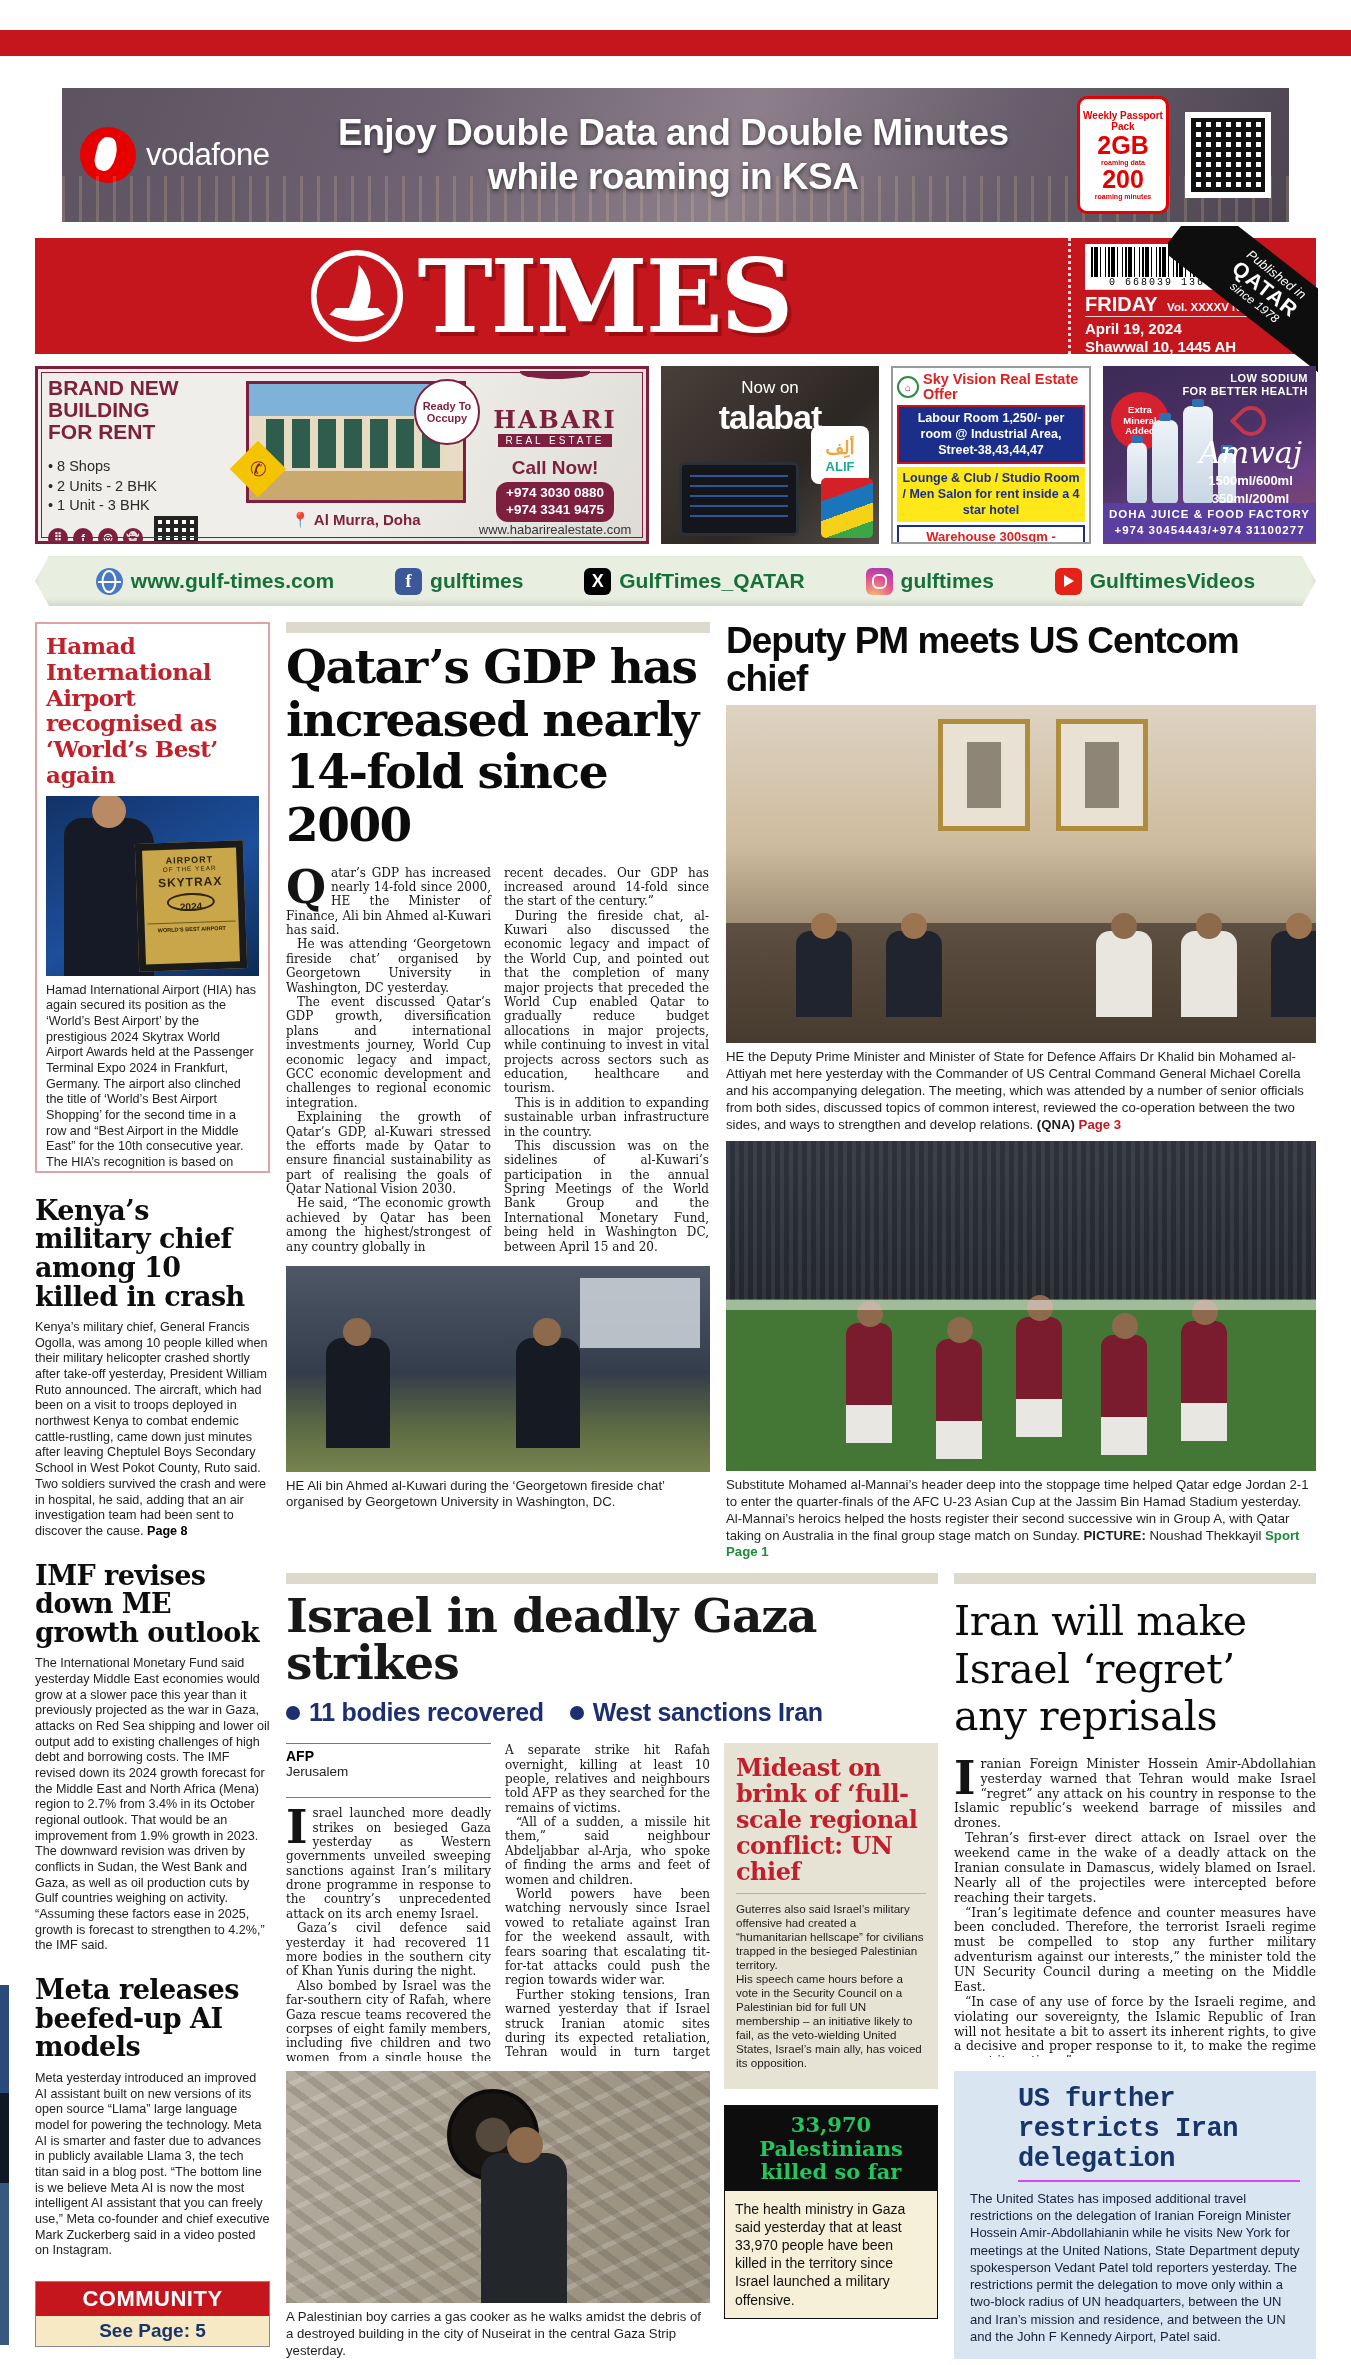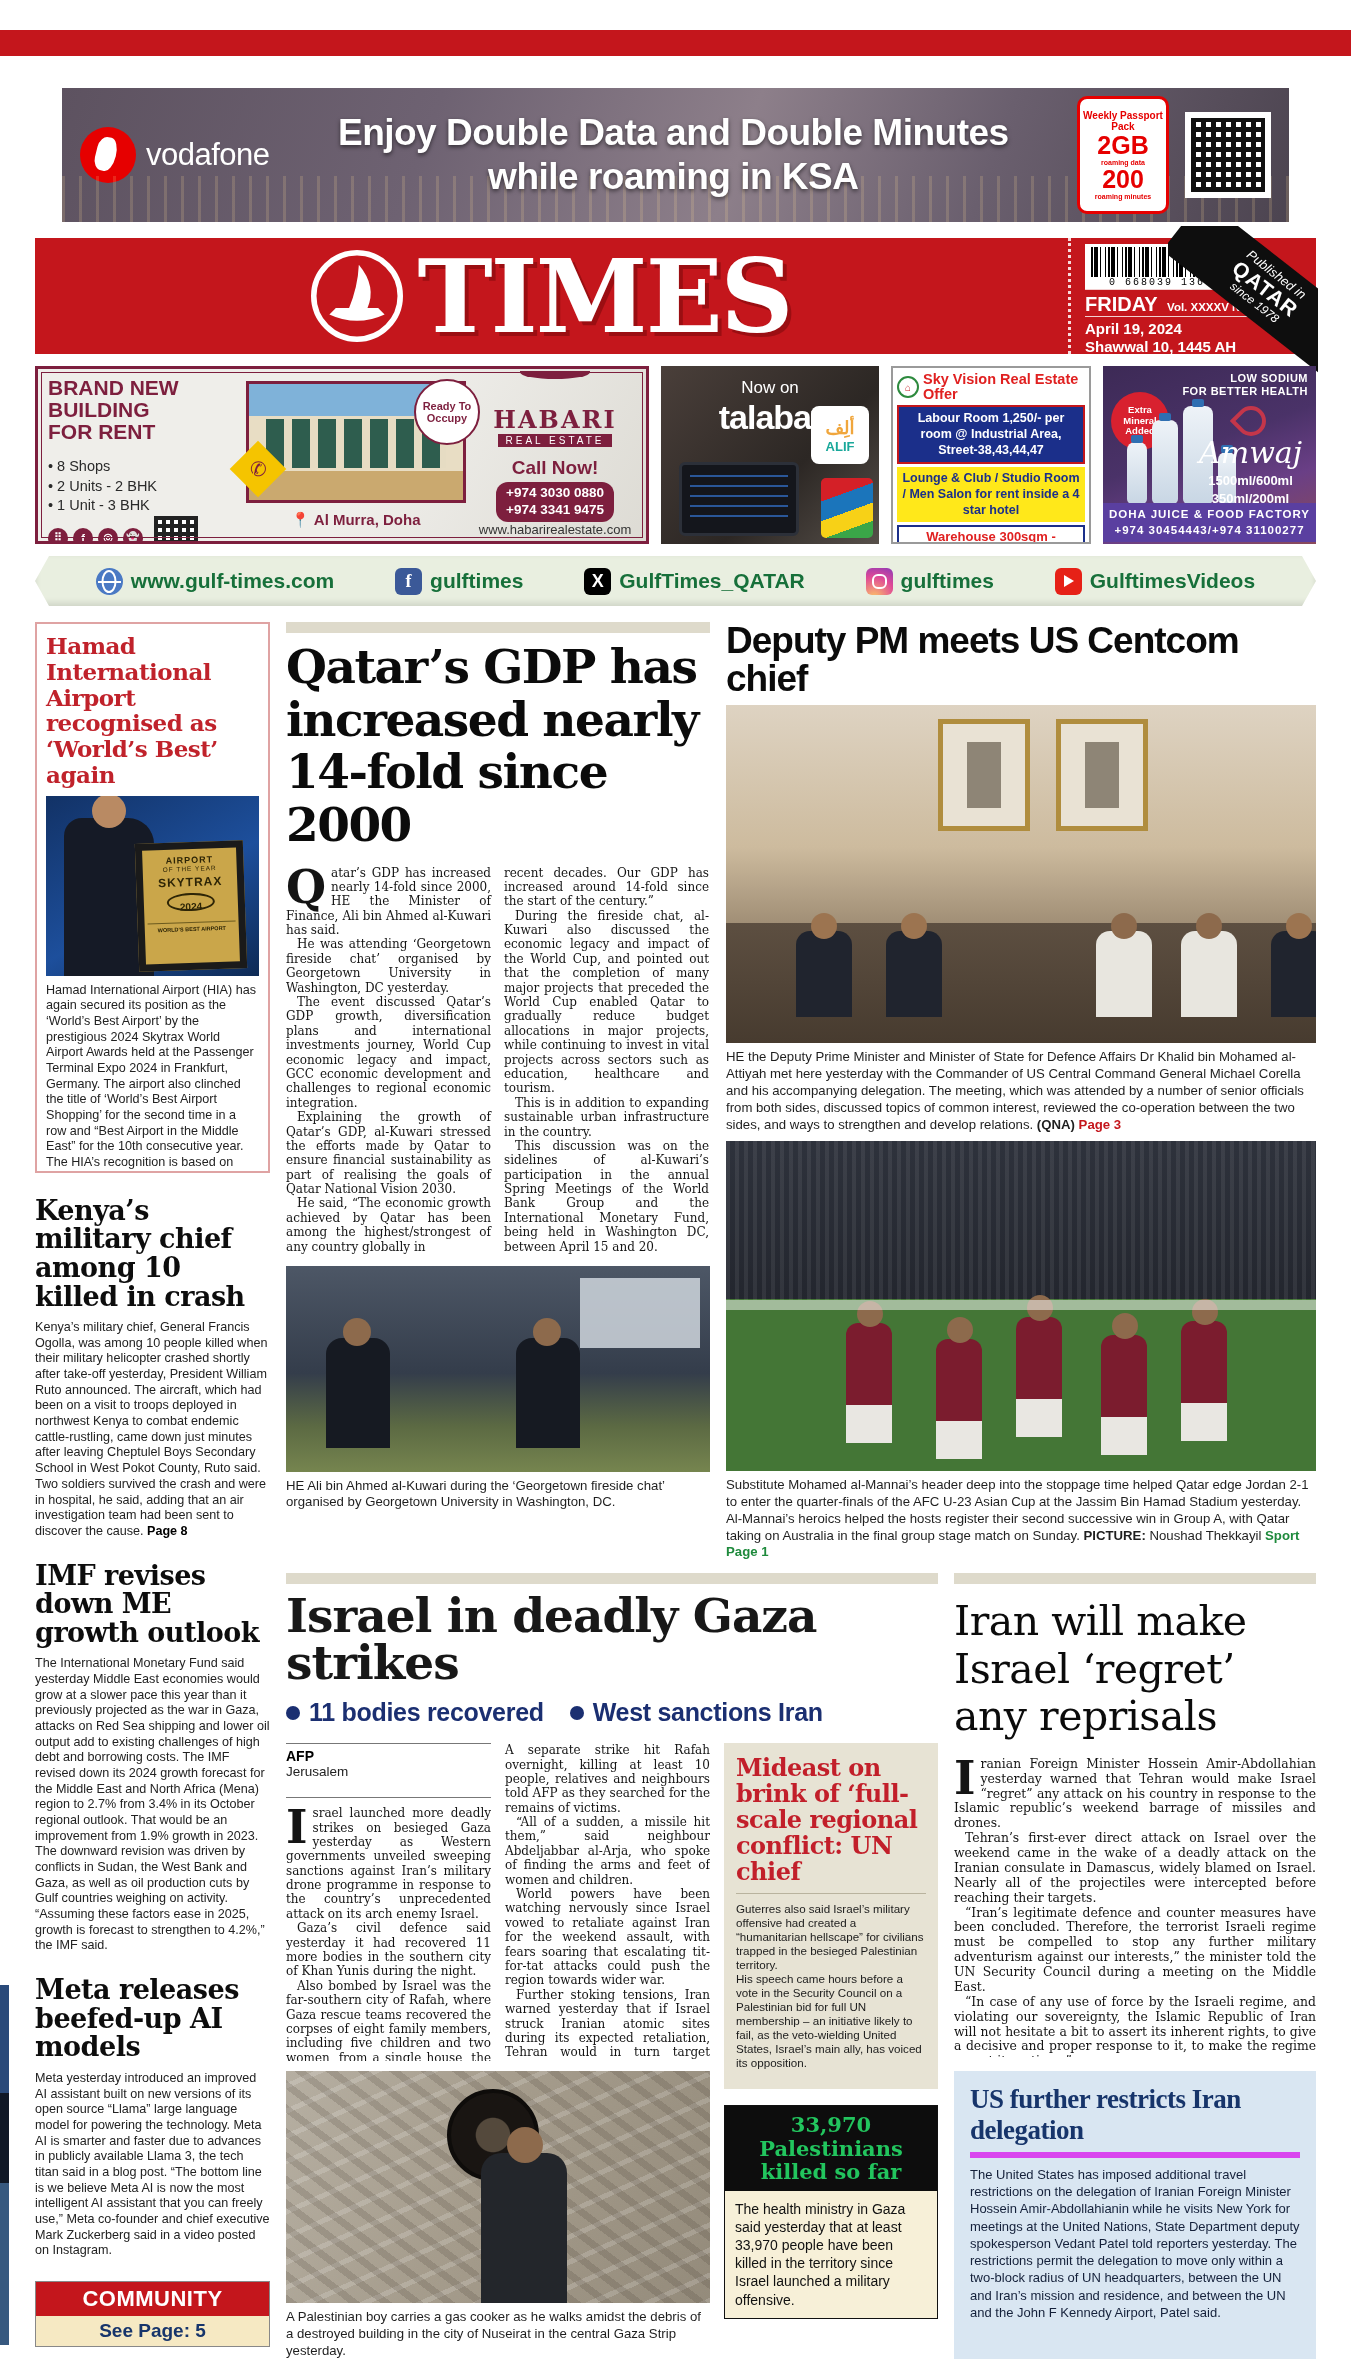--- a/index.html
+++ b/index.html
@@ -93,21 +93,21 @@
   .hab-phone-ico span { transform:rotate(-45deg); color:#7d1f3e; font-size:20px; }
 
   .ad-talabat { width:218px; background:linear-gradient(135deg,#4a3f3a,#2c2724 60%,#57504a);
     display:flex; flex-direction:column; align-items:center; padding-top:12px; }
   .tb-now { color:#fff; font-size:17px; }
   .tb-brand { color:#fff; font-size:34px; font-weight:800; letter-spacing:-1px; }
   .tb-tablet { position:absolute; left:18px; bottom:8px; width:120px; height:74px; background:#14161c;
     border-radius:6px; border:3px solid #2c3039; overflow:hidden; }
   .tb-tablet::before{content:"";position:absolute;inset:8px;
     background:repeating-linear-gradient(0deg,transparent 0 8px, rgba(60,140,255,.55) 8px 10px);}
-  .tb-alif { position:absolute; right:10px; top:40px; width:58px; height:58px; background:#fff; border-radius:8px;
+  .tb-alif { position:absolute; right:10px; top:60px; width:58px; height:58px; background:#fff; border-radius:8px;
     display:flex; flex-direction:column; align-items:center; justify-content:center; color:#19a89a; font-weight:800; font-size:13px;}
   .tb-alif .ar { font-size:18px; color:#f0a63c; }
   .tb-uno { position:absolute; right:6px; bottom:6px; width:52px; height:60px;
     background:linear-gradient(160deg,#d42027 30%,#1b75bb 30% 55%,#f7d117 55% 78%,#3aa648 78%); border-radius:5px; }
 
   .ad-sky { width:200px; background:#fff; border:2px solid #9a9a9a; display:flex; flex-direction:column; gap:3px; padding:4px; }
   .sky-title { display:flex; align-items:center; gap:4px; }
   .sky-logo { width:22px; height:22px; border-radius:50%; border:2px solid #2d8a3e; color:#c4161c; font-size:10px;
     display:flex; align-items:center; justify-content:center; flex-shrink:0; }
   .sky-title-text { color:#e02020; font-weight:800; font-size:14.5px; line-height:1.05; }
@@ -254,22 +254,22 @@
   .box-body p { margin:0; }
   .killed-box { margin-top:16px; border:1px solid #111; }
   .killed-head { background:#0d0d0d; color:#22c55e; font-family:"DejaVu Serif",serif; font-weight:700; font-size:21px;
     line-height:1.12; text-align:center; padding:7px 6px; }
   .killed-body { background:#f7f0d8; padding:9px 10px; font-size:14px; line-height:1.3; color:#111; }
 
   .iran-block { flex:1; min-width:0; display:flex; flex-direction:column; }
   .iran-head { font-family:"DejaVu Serif",serif; font-weight:400; font-size:41px; line-height:1.16; letter-spacing:-0.5px; color:#0b0b0b; margin-top:6px;}
   .iran-body { margin-top:16px; height:300px; overflow:hidden; font-size:12.4px; }
   .us-box { background:#d9e6f2; padding:13px 16px; margin-top:14px; flex:1; overflow:hidden; }
-  .us-head { font-family:Liberation Serif, serif; font-weight:700; font-size:27px; color:#17356b; letter-spacing:-0.5px;
-    border-bottom:6px solid #d946ef; padding-bottom:6px; margin-bottom:8px; }
+  .us-head { font-family:Liberation Mono, monospace; font-weight:700; font-size:27px; color:#17356b; letter-spacing:-0.5px;
+    border-bottom:2px solid #d946ef; padding-bottom:6px; margin-bottom:8px;margin-left:48px; }
   .us-body { font-size:13px; line-height:1.33; color:#14203a; }
 
   .page-edge-strip { position:absolute; left:0; top:1985px; width:9px; height:360px;
     background:linear-gradient(#2a4a7a 0 30%,#101826 30% 55%,#37597f 55% 100%); }
 </style>
 </head>
 <body>
 
 <div id="page">
 

